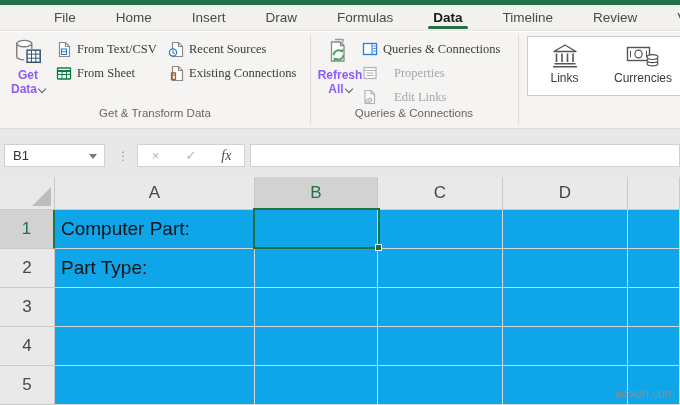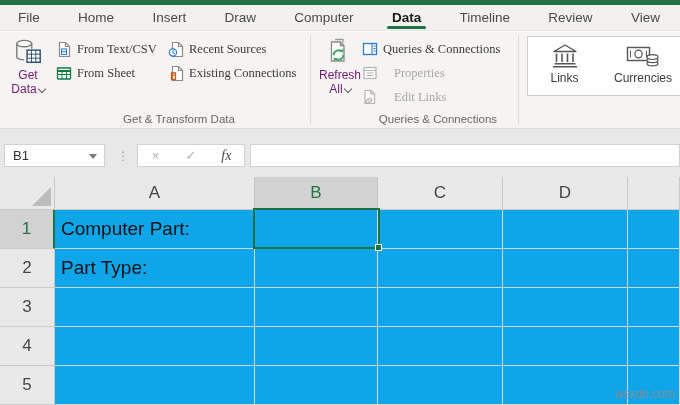--- a/index.html
+++ b/index.html
@@ -14,42 +14,42 @@
 
   
   .tabbar {
     position:absolute; left:0; top:5px; width:680px; height:26px;
     background:#f3f1ee; border-bottom:1px solid #e7e5e2;
     display:flex; align-items:center; justify-content:space-between;
     padding:0 18px 0 16px;
   }
   .tab {
     position:relative; height:100%; display:flex; align-items:center;
-    font-size:13.5px; color:#4a4a4a; padding:0 2px; white-space:nowrap;
+    font-size:13.5px; color:#4a4a4a; padding:0 2px; white-space:nowrap;margin-left:36px;
   }
   .tab.active { color:#1a1a1a; font-weight:bold; }
   .tab.active::after {
     content:""; position:absolute; left:-3px; right:-3px; bottom:1px;
     height:3px; background:#217346; border-radius:2px;
   }
 
   
   .ribbon { position:absolute; left:0; top:32px; width:680px; height:96px; background:#f5f4f2; }
   .vsep { position:absolute; top:3px; height:89px; width:1px; background:#dcdad7; }
   .vsep1 { left:310px; } .vsep2 { left:518px; }
   .grp-label {
-    position:absolute; bottom:3px; text-align:center;
-    font-size:11.5px; color:#696763; white-space:nowrap;margin-left:24px;
+    position:absolute; bottom:9px; text-align:center;
+    font-size:11.5px; color:#696763; white-space:nowrap;
   }
   .grp1-label { left:0; width:310px; }
   .grp2-label { left:310px; width:208px; }
 
   .bigbtn { position:absolute; top:3px; text-align:center; }
   .bigbtn svg { display:block; margin:2px auto 1px; }
-  .bigbtn-label { font-size:12px; color:#701a75; line-height:14px; white-space:nowrap; }
+  .bigbtn-label { font-size:12px; color:#8b5cf6; line-height:14px; white-space:nowrap;font-weight:bold; }
   .getdata-btn { left:4px; width:48px; }
   .refresh-btn { left:316px; width:48px; }
 
   .btncol { position:absolute; top:5px; }
   .col1 { left:56px; } .col2 { left:168px; } .col3 { left:362px; }
   .smallbtn {
     display:flex; align-items:center; gap:5px; height:24px;
     font-size:12.5px; color:#3a3a38; white-space:nowrap;
     background:none; border:none; font-family:Liberation Serif, serif; cursor:default;
   }
@@ -137,21 +137,21 @@
 
 <div class="app">
 
   <div class="green-strip"></div>
 
   <nav class="tabbar">
     <div class="tab">File</div>
     <div class="tab">Home</div>
     <div class="tab">Insert</div>
     <div class="tab">Draw</div>
-    <div class="tab">Computer</div>
+    <div class="tab">Formulas</div>
     <div class="tab active">Data</div>
     <div class="tab">Timeline</div>
     <div class="tab">Review</div>
     <div class="tab">View</div>
   </nav>
 
   <div class="ribbon">
 
     <div class="bigbtn getdata-btn">
       <svg width="30" height="30" viewBox="0 0 32 32">

